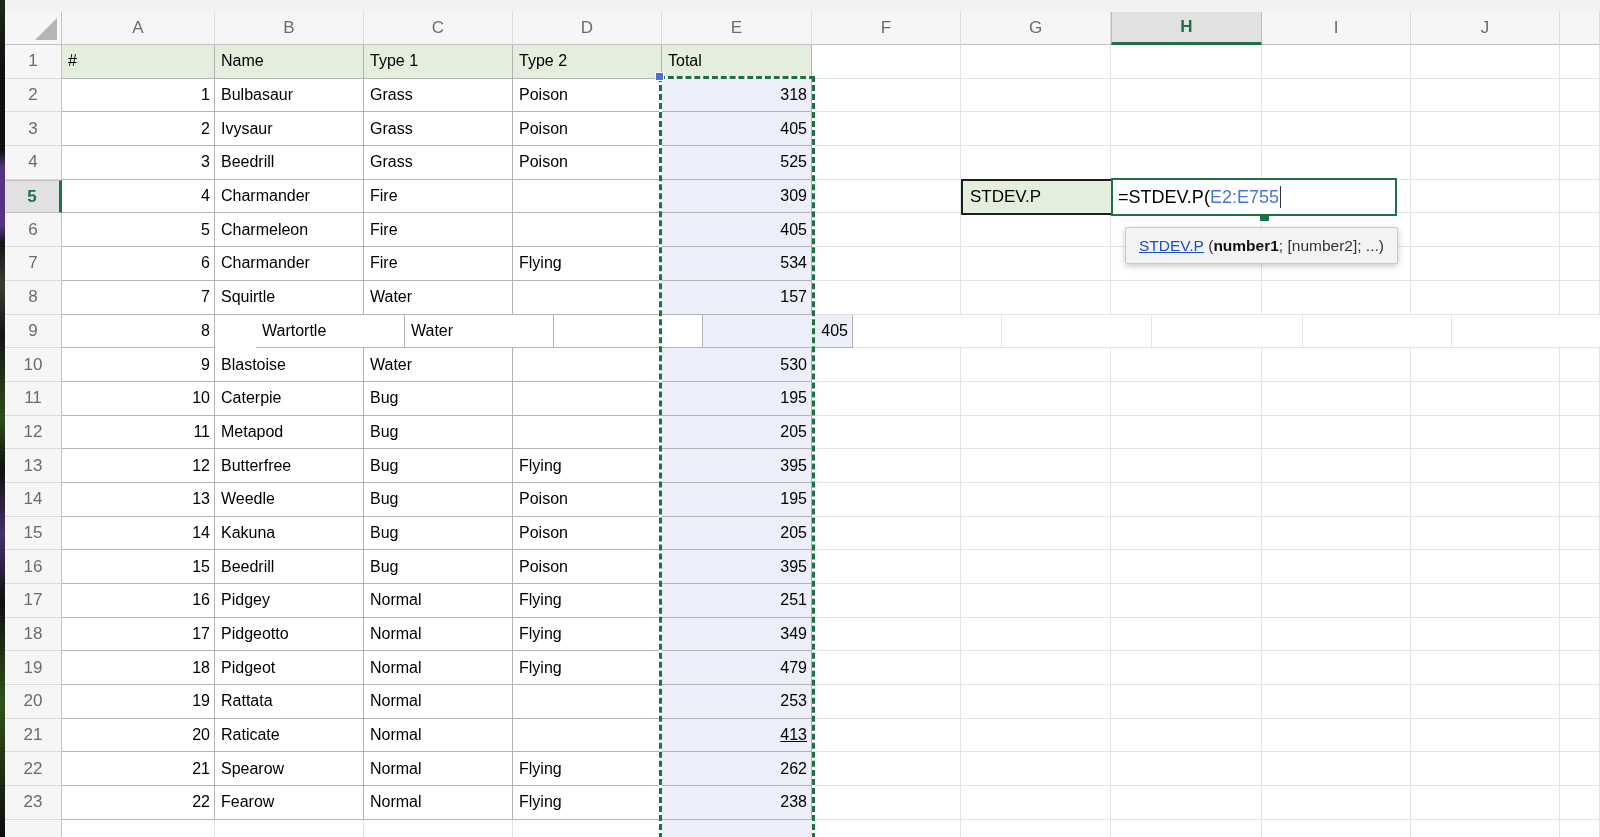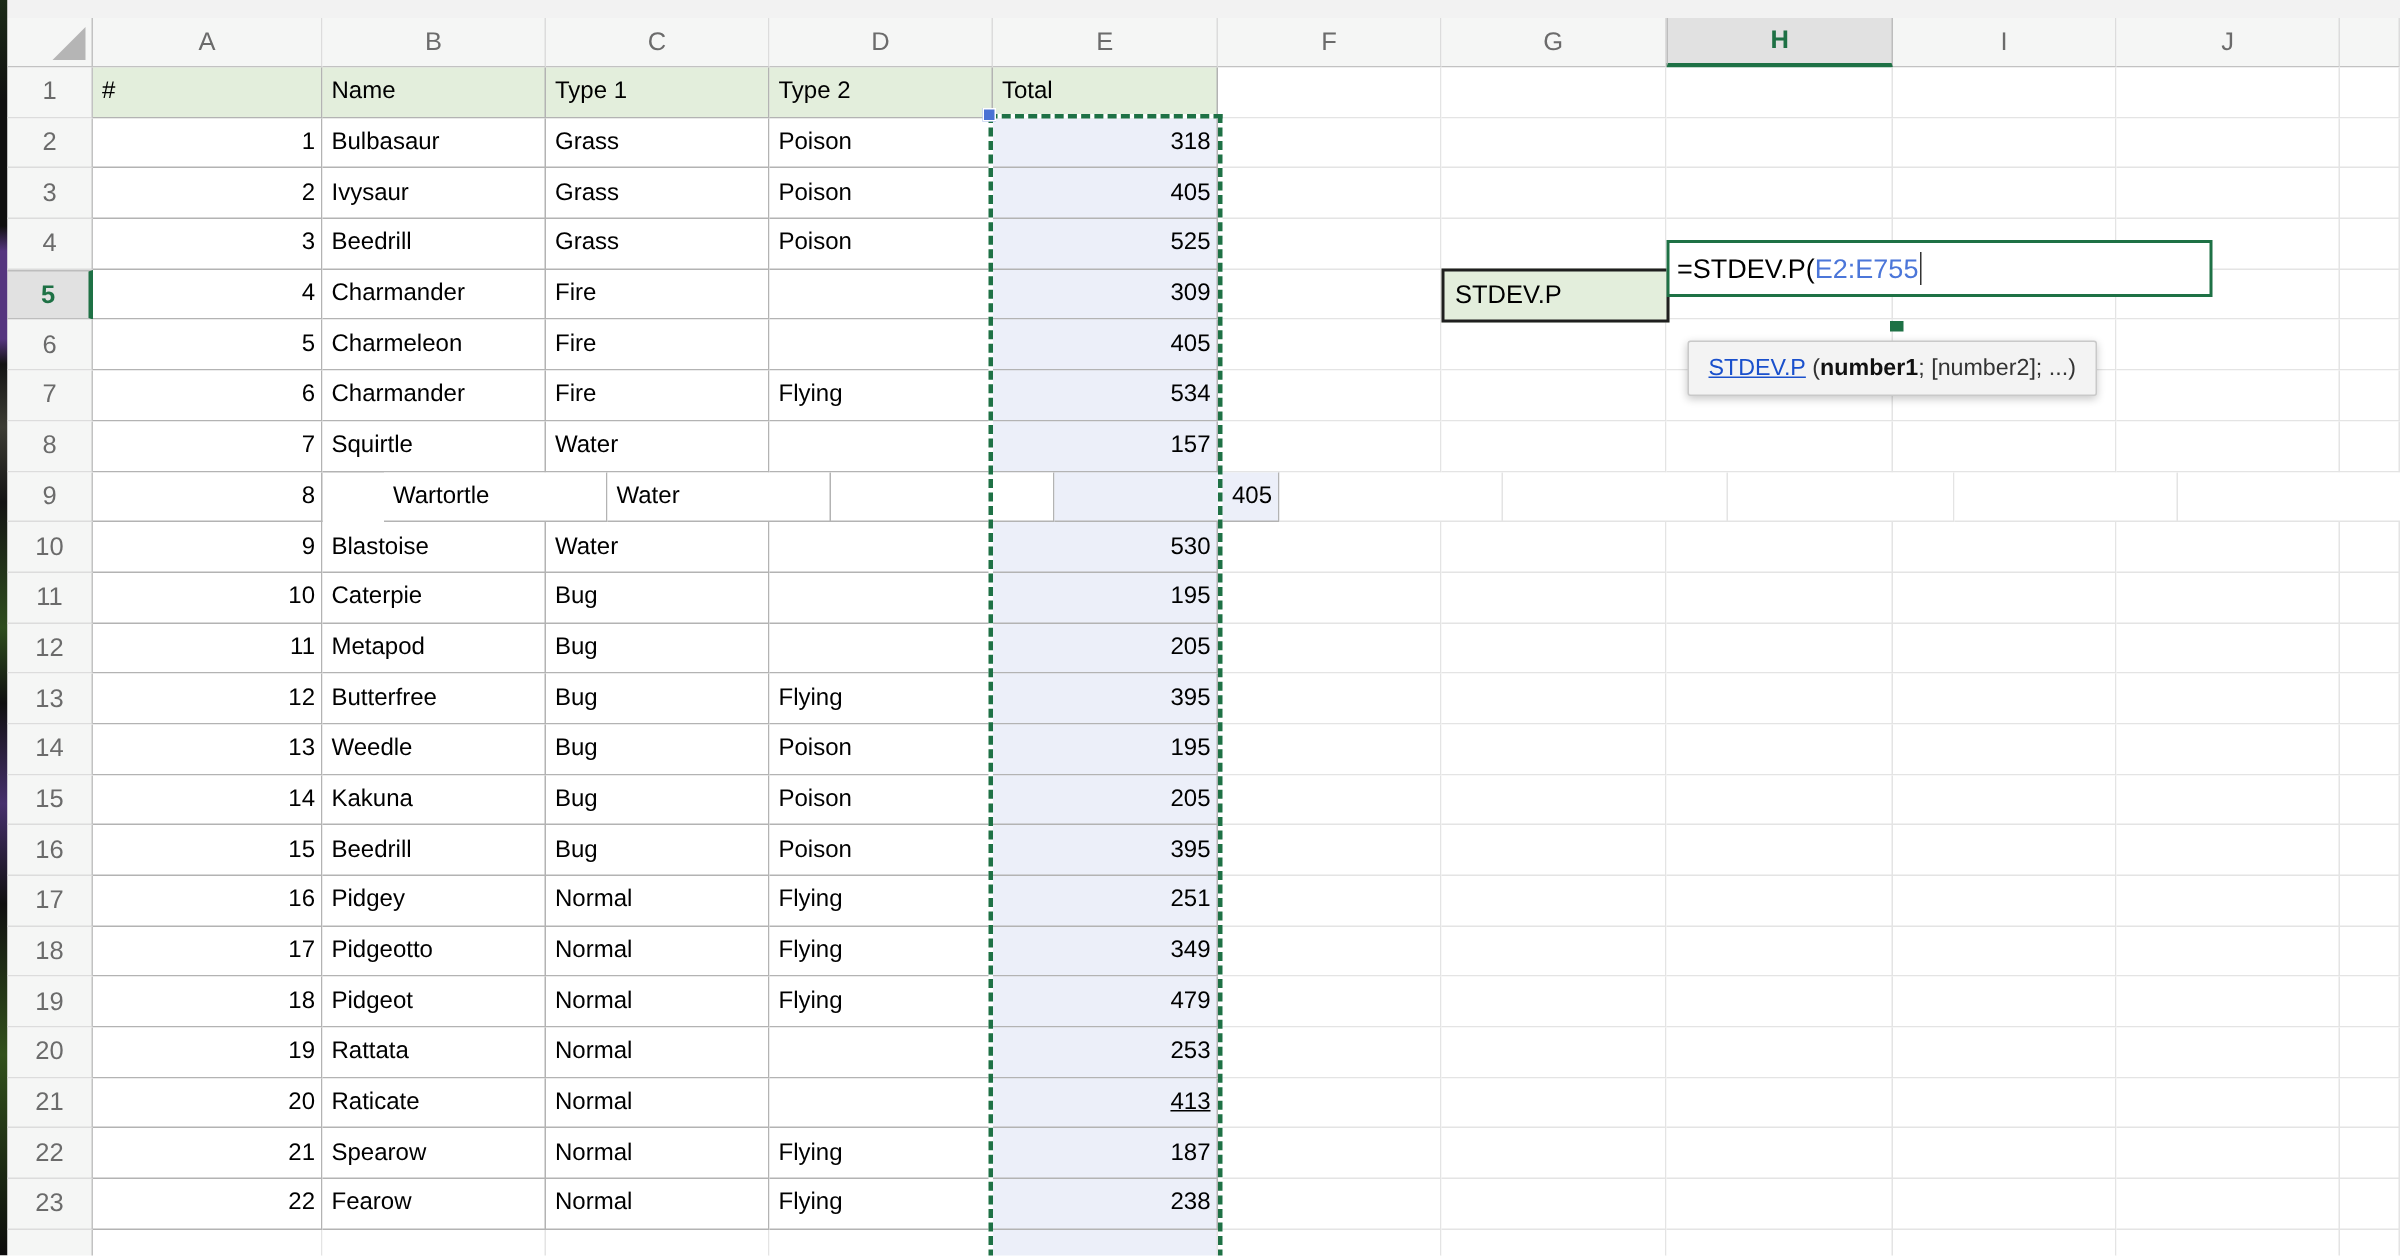--- a/index.html
+++ b/index.html
@@ -49,21 +49,21 @@
   
   .marquee-white{position:absolute;left:659px;top:76px;width:156px;height:790px;border:3px solid #ffffff;pointer-events:none;}
   .marquee{position:absolute;left:659px;top:76px;width:156px;height:790px;border:3px dashed var(--accent-green);pointer-events:none;}
   .range-handle{position:absolute;left:655px;top:72px;width:9px;height:9px;background:#4a72d4;border:1px solid #fff;}
 
   
   .g5-box{position:absolute;left:961px;top:179px;width:152px;height:36px;background:var(--header-fill);
     border:2px solid #1f1f1f;display:flex;align-items:center;padding:0 7px;font-size:17px;color:#000;}
 
   
-  .edit-box{position:absolute;left:1111px;top:160px;width:364px;height:38px;background:#fff;
+  .edit-box{position:absolute;left:1111px;top:178px;width:286px;height:38px;background:#fff;
     border:2px solid var(--accent-green);display:flex;align-items:center;padding:0 5px;
     font-size:18px;color:#000;white-space:pre;}
   .edit-box .ref{color:var(--reference-blue);}
   .edit-notch{position:absolute;left:1260px;top:214px;width:9px;height:7px;background:var(--accent-green);}
   .caret{display:inline-block;width:1px;height:22px;background:#333;margin-left:1px;}
 
   
   .tooltip{position:absolute;left:1125px;top:227px;height:37px;background:#f3f3f3;
     border:1px solid #c9c9c9;border-radius:2px;box-shadow:0 2px 6px rgba(0,0,0,0.22);
     display:flex;align-items:center;padding:0 13px;font-size:15.5px;color:#333;white-space:pre;}
@@ -388,21 +388,21 @@
         <div class="cell" style="width: 149px; flex: 0 0 149px;"></div>
         <div class="cell" style="width: 149px; flex: 0 0 149px;"></div>
         <div class="cell" style="width: 40px; flex: 0 0 40px;"></div>
       </div>
       <div class="grow">
         <div class="rh">22</div>
         <div class="cell tbl num" style="width: 153px; flex: 0 0 153px;">21</div>
         <div class="cell tbl" style="width: 149px; flex: 0 0 149px; text-align: right;">Spearow</div>
         <div class="cell tbl" style="width: 149px; flex: 0 0 149px;">Normal</div>
         <div class="cell tbl" style="width: 149px; flex: 0 0 149px;">Flying</div>
-        <div class="cell tbl sel num" style="width: 150px; flex: 0 0 150px;">187</div>
+        <div class="cell tbl sel num" style="width: 150px; flex: 0 0 150px;">262</div>
         <div class="cell" style="width: 149px; flex: 0 0 149px;"></div>
         <div class="cell" style="width: 150px; flex: 0 0 150px;"></div>
         <div class="cell" style="width: 151px; flex: 0 0 151px;"></div>
         <div class="cell" style="width: 149px; flex: 0 0 149px;"></div>
         <div class="cell" style="width: 149px; flex: 0 0 149px;"></div>
         <div class="cell" style="width: 40px; flex: 0 0 40px;"></div>
       </div>
       <div class="grow">
         <div class="rh">23</div>
         <div class="cell tbl num" style="width: 153px; flex: 0 0 153px;">22</div>

